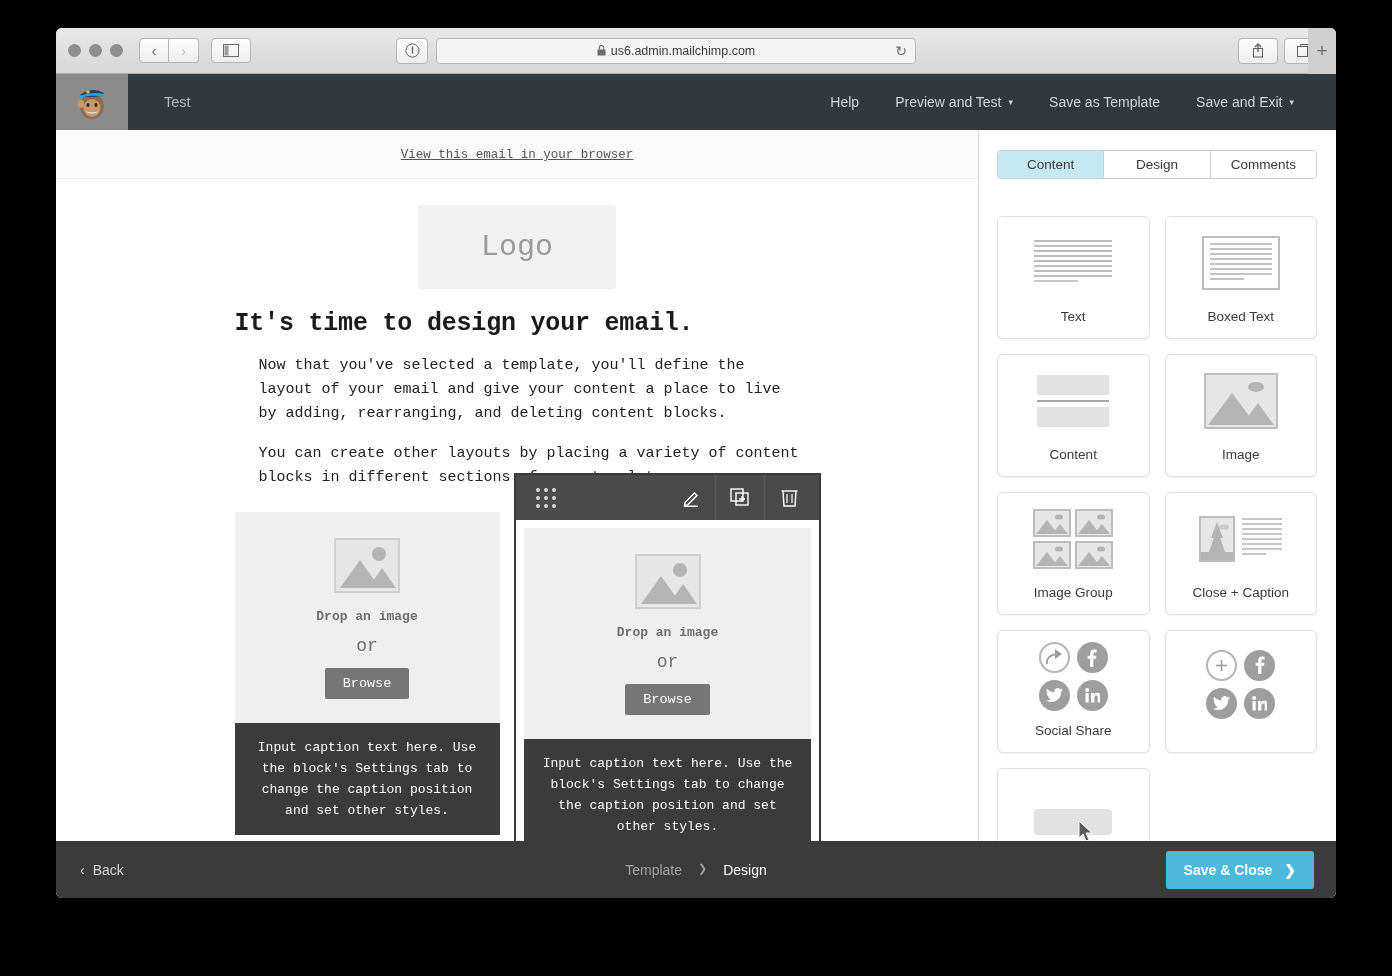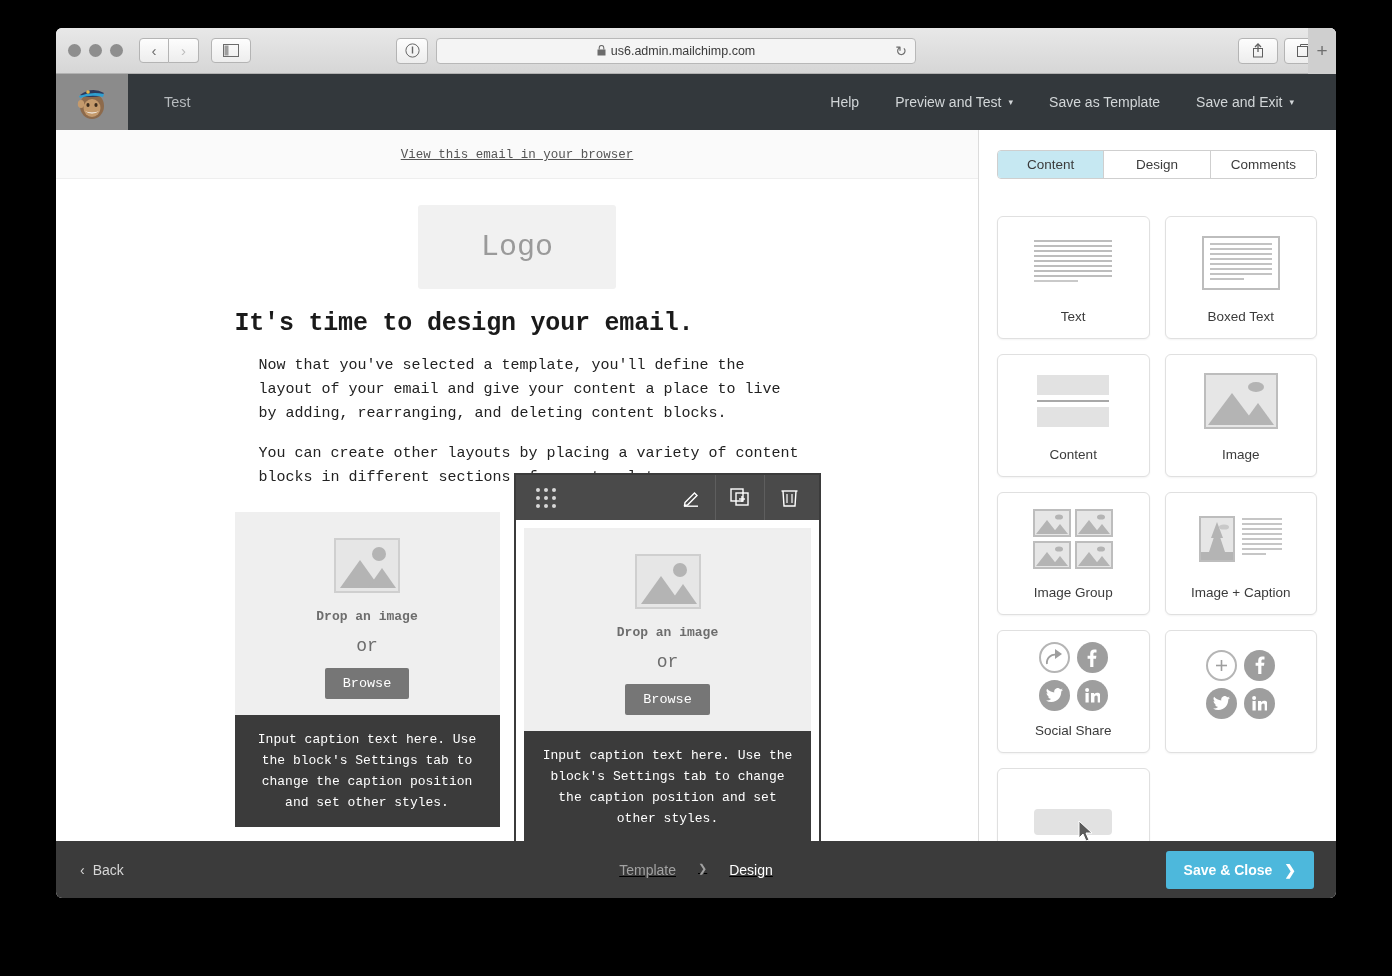--- a/index.html
+++ b/index.html
@@ -147,21 +147,21 @@
   p.email-p {
     font-size: 15px; line-height: 24px; color: #222;
     margin-top: 16px;
     margin-left: 24px;
   }
 
   .img-row { display: flex; margin-top: 22px; gap: 14px; position: relative; }
   .img-block { width: 265px; }
   .img-drop {
     background: #efefef;
-    padding: 26px 0 16px;
+    padding: 26px 0 24px;
     text-align: center;
   }
   .pic-ph {
     width: 66px; height: 55px; margin: 0 auto 16px;
     border: 2px solid #cfcfcf; background: #e6e6e6;
     position: relative; overflow: hidden;
   }
   .drop-label { font-size: 13px; font-weight: bold; color: #6d6d6d; }
   .drop-or { font-size: 18px; color: #6d6d6d; margin-top: 12px; }
   .browse-btn {
@@ -286,23 +286,22 @@
     height: 57px; background: #3b3b3b;
     display: flex; align-items: center;
     position: relative;
   }
   .back-link {
     color: #d6d6d6; font-size: 14px; margin-left: 24px;
     display: flex; align-items: center; gap: 8px;
   }
   .breadcrumb {
     position: absolute; left: 0; right: 0;
-    display: flex; justify-content: center; gap: 22px;
+    display: flex; justify-content: center; gap: 16px;
     font-size: 14px;
-    text-decoration: underline;
   }
   .bc-prev { color: #a2a2a2; }
   .bc-sep { color: #a2a2a2; font-size: 11px; }
   .bc-cur { color: #fff; }
   .save-close {
     position: absolute; right: 22px;
     background: #4db8dc; color: #fff;
     font-size: 14px; font-weight: bold;
     padding: 11px 18px; border-radius: 3px;
     display: flex; align-items: center; gap: 12px;
@@ -601,21 +600,21 @@
                   <i></i>
                   <i></i>
                   <i></i>
                   <i></i>
                   <i></i>
                   <i></i>
                   <i class="short"></i>
                 </div>
             </div>
           </div>
-          <div class="tile-label">Image + Caption</div>
+          <div class="tile-label">Close + Caption</div>
         </div>
 
         <div class="tile">
           <div class="tile-art">
             <div class="social-grid">
               <div class="soc outline">
                 <svg width="20" height="20" viewBox="0 0 20 20">
                     <path d="M3 16 a8 8 0 0 1 10 -9" fill="none" stroke="#9e9e9e" stroke-width="1.8"></path>
                     <polygon points="11,1 18,6 11,11" fill="#9e9e9e"></polygon>
                   </svg>

